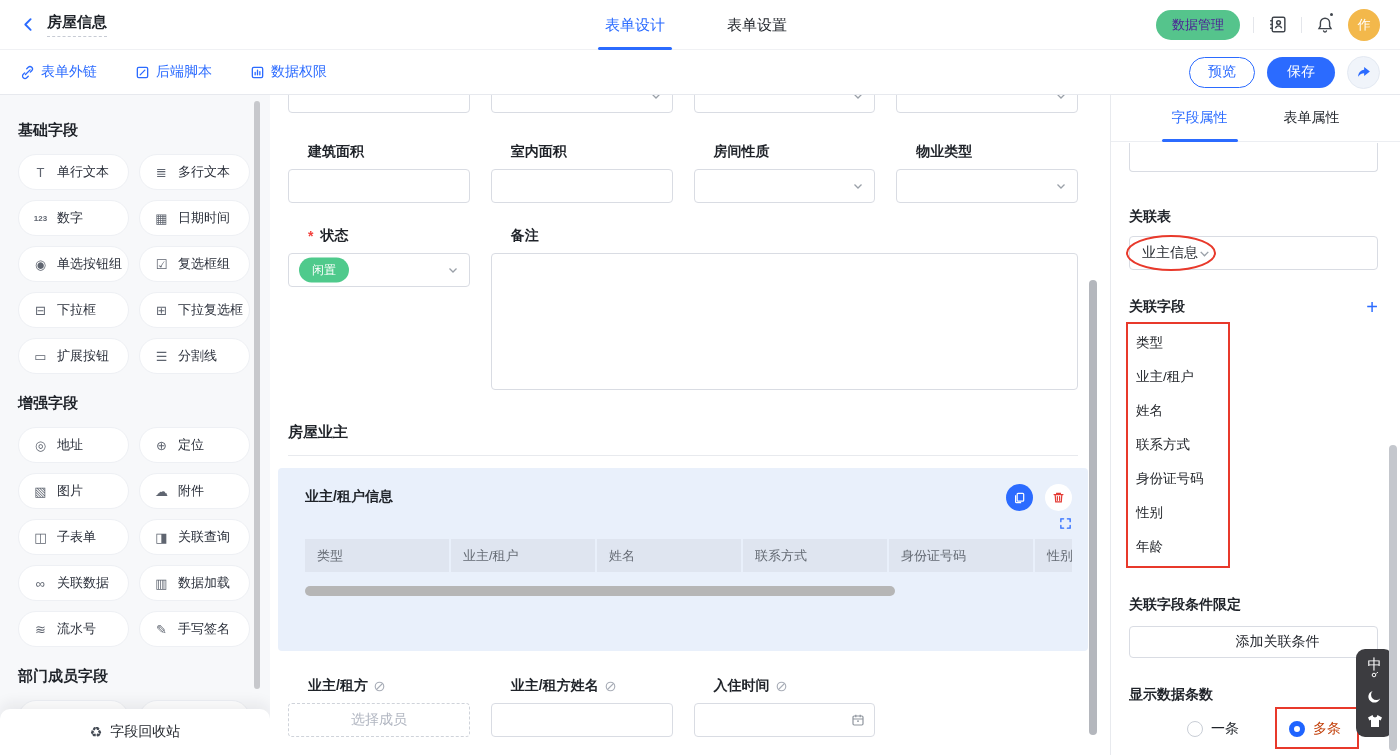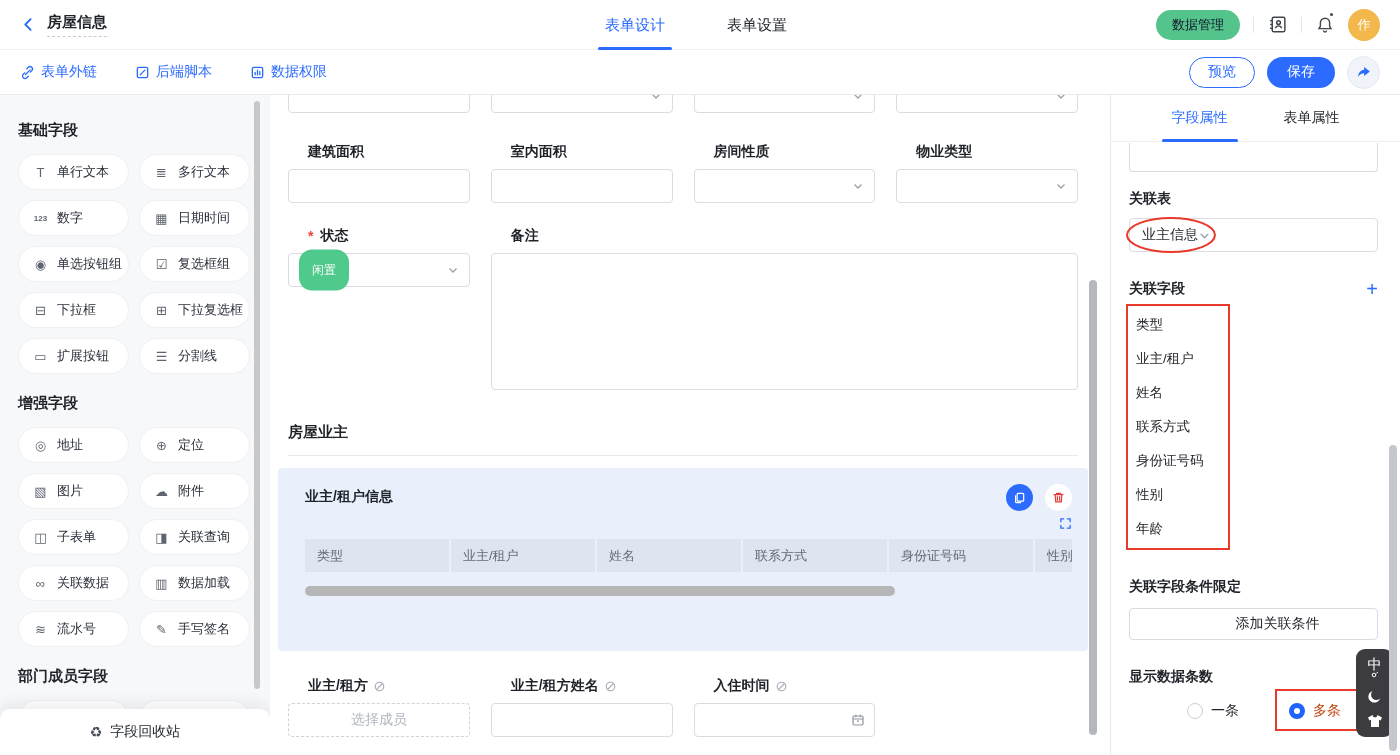--- a/index.html
+++ b/index.html
@@ -11,21 +11,21 @@
   
   .hdr { height:50px; display:flex; align-items:center; padding:0 20px; border-bottom:1px solid #f0f1f4; position:relative; background:#fff; }
   .hdr-left { display:flex; align-items:center; gap:10px; }
   .back { color:#2b6bff; display:flex; align-items:center; cursor:pointer; }
   .hdr-title { font-size:15px; font-weight:600; padding-bottom:5px; border-bottom:1px dashed #c7cbd4; line-height:18px; }
   .hdr-tabs { position:absolute; left:0; right:8px; top:0; height:50px; display:flex; justify-content:center; gap:62px; align-items:center; pointer-events:none; }
   .hdr-tab { font-size:15px; color:#1f2329; position:relative; height:50px; display:flex; align-items:center; pointer-events:auto; cursor:pointer; }
   .hdr-tab.active { color:#2b6bff; }
   .hdr-tab.active::after { content:""; position:absolute; left:50%; transform:translateX(-50%); bottom:0; width:74px; height:3px; background:#2b6bff; border-radius:2px; }
   .hdr-right { margin-left:auto; display:flex; align-items:center; gap:13px; position:relative; z-index:2; }
-  .btn-green { height:30px; padding:0 16px; border-radius:16px; background:#55c48c; color:#0f172a; font-size:13px; display:flex; align-items:center; cursor:pointer; }
+  .btn-green { height:30px; padding:0 16px; border-radius:16px; background:#55c48c; color:#4c1d95; font-size:13px; display:flex; align-items:center; cursor:pointer; }
   .vdiv { width:1px; height:16px; background:#e4e6eb; }
   .hicon { color:#41464d; display:flex; position:relative; cursor:pointer; }
   .bell-dot { position:absolute; top:-2px; right:2px; width:3px; height:3px; border-radius:50%; background:#41464d; }
   .avatar { width:32px; height:32px; border-radius:50%; background:#f3b84b; color:#fff; font-size:13px; display:flex; align-items:center; justify-content:center; cursor:pointer; }
 
   
   .tbar { height:45px; display:flex; align-items:center; padding:0 20px; border-bottom:1px solid #e7e9ee; background:#fff; }
   .tbar-links { display:flex; gap:38px; }
   .tlink { color:#2b6bff; font-size:14px; display:flex; align-items:center; gap:6px; cursor:pointer; }
   .tbar-right { margin-left:auto; display:flex; align-items:center; gap:12px; }
@@ -52,21 +52,21 @@
   .grid4 { display:grid; grid-template-columns:repeat(4,1fr); column-gap:21px; }
   .inp { height:34px; border:1px solid #d9dce3; border-radius:4px; background:#fff; position:relative; }
   .inp .chev { position:absolute; right:10px; top:50%; transform:translateY(-50%); color:#9aa0a8; }
   .cut-row .inp { margin-top:-16px; }
   .f-label { font-size:14px; font-weight:700; margin-bottom:8px; display:flex; align-items:center; gap:5px;margin-left:20px; }
   .req::before { content:"*"; color:#f2413d; margin-right:2px; }
   .row2 { margin-top:30px; }
   .row3 { margin-top:24px; }
   .remark-cell { grid-column:2 / 5; }
   .textarea { height:137px; border:1px solid #d9dce3; border-radius:4px; background:#fff; }
-  .tag { position:absolute; left:10px; top:50%; transform:translateY(-50%); height:41px; padding:0 13px; border-radius:13px; background:#4fca8c; color:#fff; font-size:12px; display:flex; align-items:center; }
+  .tag { position:absolute; left:10px; top:50%; transform:translateY(-50%); height:25px; padding:0 13px; border-radius:13px; background:#4fca8c; color:#fff; font-size:12px; display:flex; align-items:center; }
   .canvas-sec { margin-top:33px; font-size:15px; font-weight:700; }
   .canvas-div { margin-top:13px; border-top:1px solid #e8eaee; }
 
   .subform { margin:12px -10px 16px -10px; height:183px; background:#e9f0fb; border-radius:4px; padding:16px 16px 0 27px; position:relative; }
   .sub-head { display:flex; align-items:flex-start; }
   .sub-title { font-size:14px; font-weight:700; padding-top:4px; }
   .sub-actions { margin-left:auto; display:flex; gap:12px; }
   .cbtn { width:27px; height:27px; border-radius:50%; display:flex; align-items:center; justify-content:center; cursor:pointer; }
   .cbtn.copy { background:#2b6bff; }
   .cbtn.del { background:#fff; }
@@ -80,21 +80,21 @@
   .cal { position:absolute; right:9px; top:50%; transform:translateY(-50%); color:#8f959e; }
   .canvas-thumb { position:absolute; right:13px; top:185px; width:8px; height:455px; border-radius:4px; background:#b4b7bd; }
 
   
   .panel { width:290px; flex:none; border-left:1px solid #e8eaee; background:#fff; position:relative; padding:0 22px 0 18px; overflow:hidden; }
   .p-tabs { margin:0 -22px 0 -18px; height:47px; border-bottom:1px solid #eceef2; display:flex; justify-content:center; gap:56px; align-items:center; }
   .p-tab { font-size:14px; position:relative; height:47px; display:flex; align-items:center; cursor:pointer; }
   .p-tab.active { color:#2b6bff; }
   .p-tab.active::after { content:""; position:absolute; bottom:0; left:50%; transform:translateX(-50%); width:76px; height:3px; background:#2b6bff; border-radius:2px; }
   .p-cutinp { height:29px; border:1px solid #d9dce3; border-top:none; border-radius:0 0 4px 4px; margin-top:1px; }
-  .p-label { margin-top:18px; font-size:14px; font-weight:700; }
+  .p-label { margin-top:36px; font-size:14px; font-weight:700; }
   .p-select { margin-top:10px; height:34px; border:1px solid #d9dce3; border-radius:4px; position:relative; display:flex; align-items:center; padding-left:12px; font-size:14px; cursor:pointer; }
   .ellipse { position:absolute; left:-4px; top:-2px; width:90px; height:36px; border:2.5px solid #e8392b; border-radius:50%; pointer-events:none; }
   .p-row { margin-top:28px; display:flex; align-items:center; }
   .plus { margin-left:auto; color:#2b6bff; font-size:20px; line-height:16px; cursor:pointer; font-weight:400; }
   .p-list { margin:6px 0 0 -3px; width:104px; border:2.5px solid #e8392b; padding:2px 0 2px 8px; }
   .p-item { height:34px; display:flex; align-items:center; font-size:13.5px; color:#23262b; cursor:pointer; }
   .p-btn { margin-top:12px; width:100%; height:32px; border:1px solid #d9dce3; border-radius:4px; background:#fff; display:flex; align-items:center; justify-content:center; font-size:14px; color:#23262d; cursor:pointer;padding-left:48px; }
   .radio-row { margin-top:16px; display:flex; align-items:center; gap:50px; padding-left:58px; }
   .radio-item { display:flex; align-items:center; gap:8px; font-size:14px; cursor:pointer; position:relative; }
   .rdo { width:16px; height:16px; border-radius:50%; border:1px solid #c9ced6; background:#fff; flex:none; }

